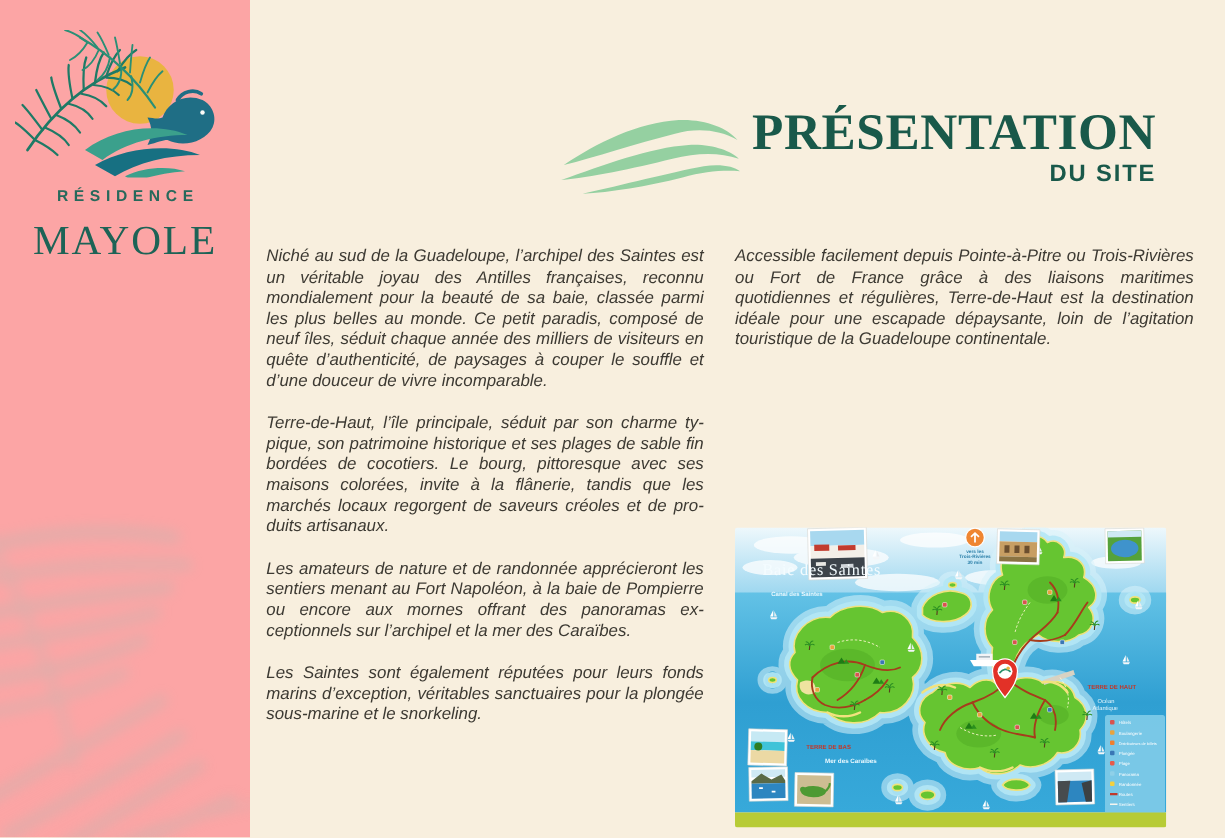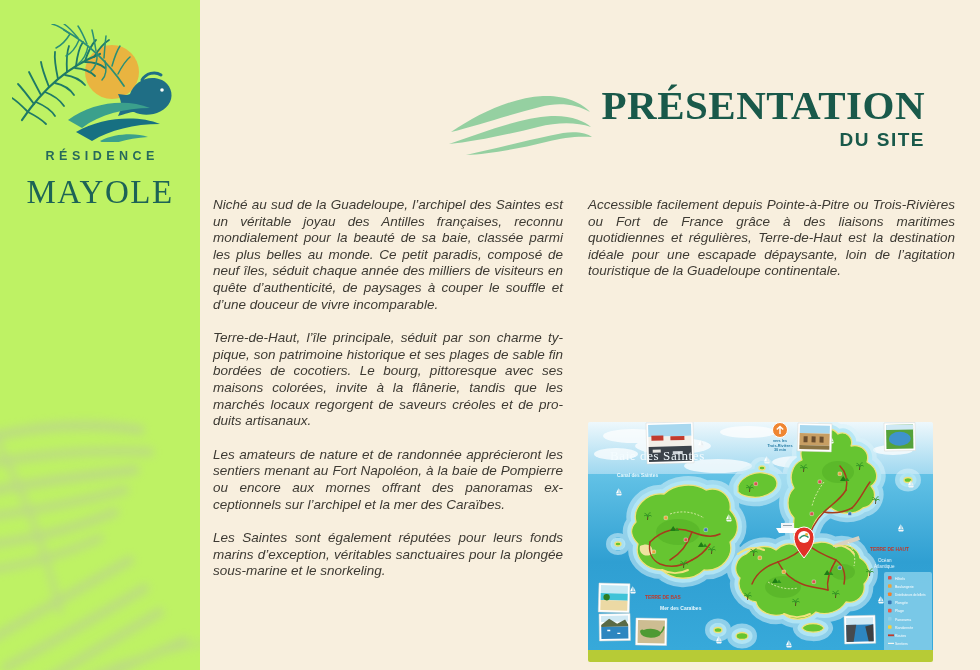--- a/index.html
+++ b/index.html
@@ -4,21 +4,21 @@
 <style>
   html,body{margin:0;padding:0;}
   body{
     width:980px;height:670px;position:relative;overflow:hidden;
     background:#f8efde;
     font-family:"Liberation Sans",sans-serif;
   }
   
   .left-panel{
     position:absolute;left:0;top:0;width:200px;height:670px;
-    background:#bef264;
+    background:#fca5a5;
   }
   .shadow-svg{position:absolute;left:0;top:0;pointer-events:none;}
   .logo-wrap{position:absolute;left:0;top:24px;width:200px;text-align:center;}
   .logo-residence{
     font-size:12.5px;letter-spacing:4.5px;padding-left:4.5px;
     color:#27695b;font-weight:bold;margin-top:3px;
   }
   .logo-mayole{
     font-family:"Liberation Serif",serif;font-size:33px;letter-spacing:1.5px;
     color:#1d6356;margin-top:11px;

